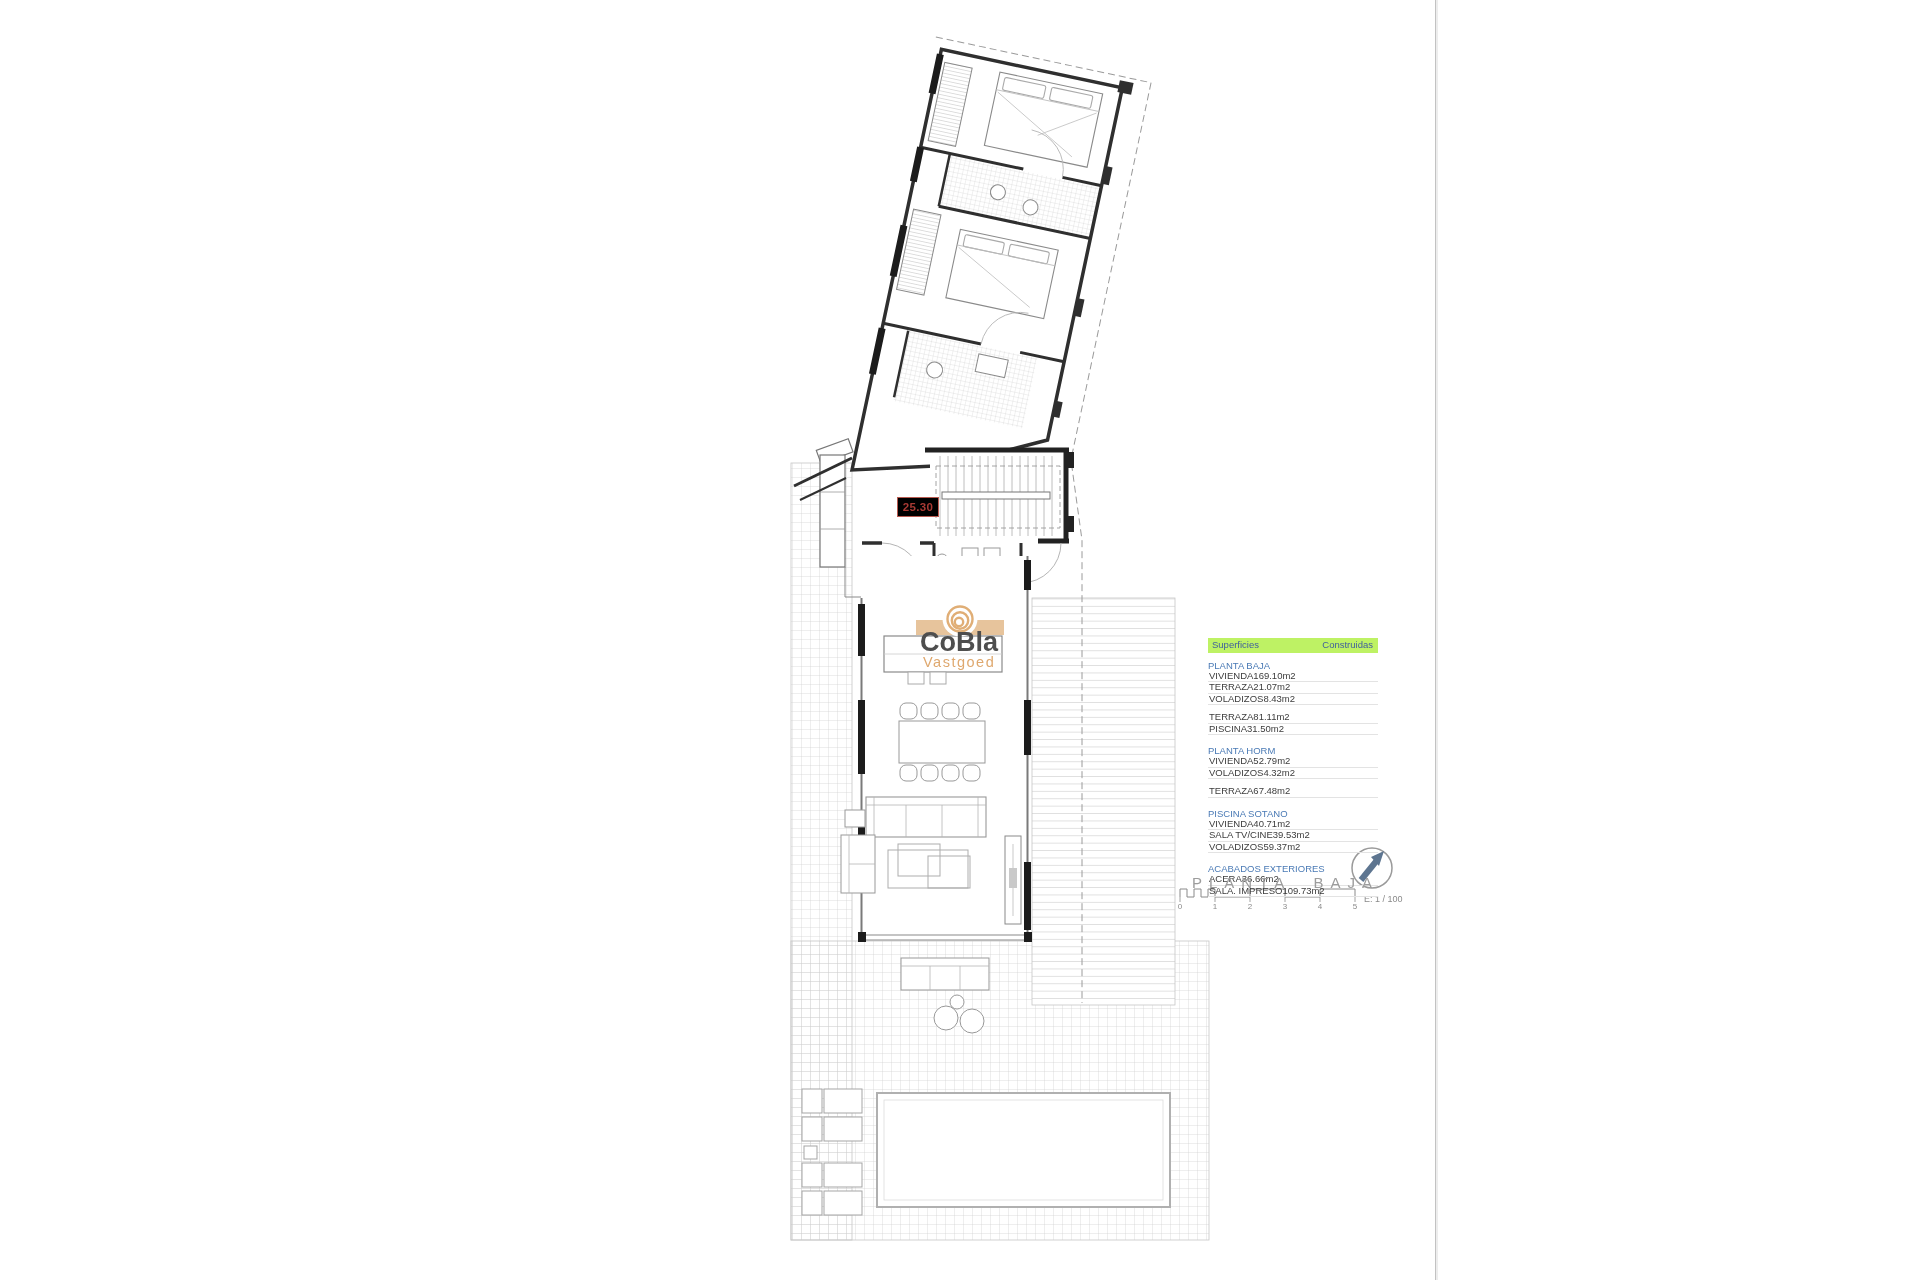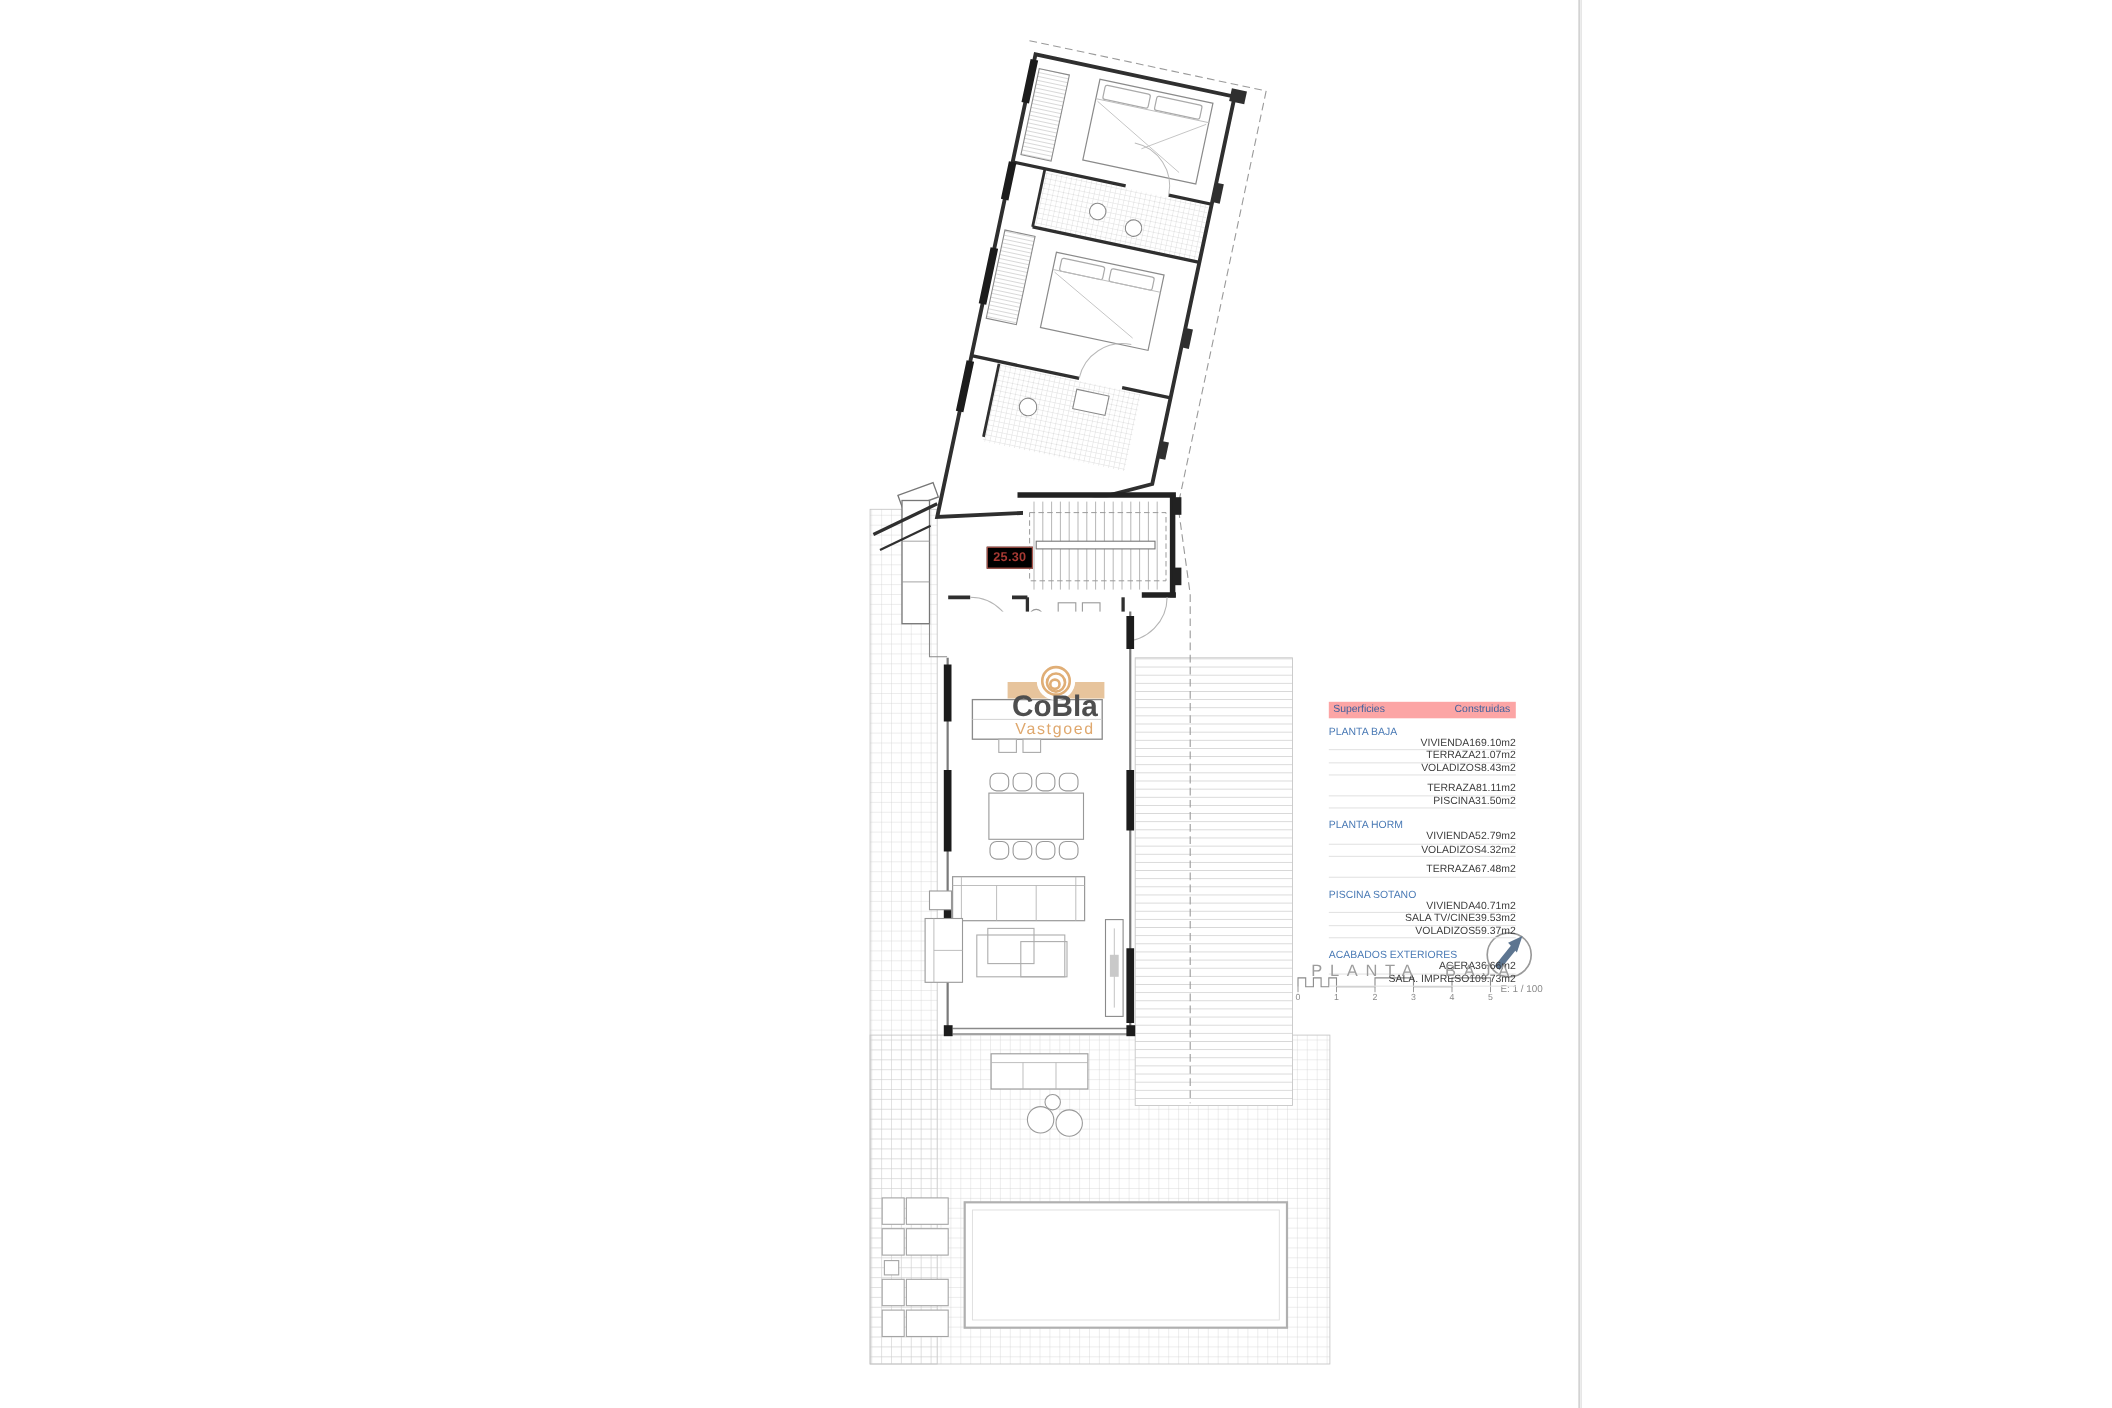--- a/index.html
+++ b/index.html
@@ -9,24 +9,24 @@
             border-right:2px solid #ededed;}
   svg{position:absolute;left:0;top:0;}
   
   .dim-label{position:absolute;left:897px;top:497px;width:40px;height:18px;
              border:1.4px solid #b85a50;background:#000000;color:#a93a34;
              font-size:11.5px;font-weight:bold;display:flex;align-items:center;
              justify-content:center;letter-spacing:.3px;}
   
   .tbl{position:absolute;left:1208px;top:638px;width:170px;color:#3c3c3c;
        font-size:9.5px;line-height:10.5px;}
-  .tbl-head{display:flex;justify-content:space-between;background:#fca5a5;
+  .tbl-head{display:flex;justify-content:space-between;background:#bef264;
             color:#41609c;padding:2px 5px 2px 4px;margin-bottom:7px;}
   .t-section{color:#4a7ab5;margin-top:3px;line-height:11px;}
-  .t-row{display:flex;justify-content:flex-end;line-height:10.5px;
+  .t-row{display:flex;justify-content:flex-start;line-height:10.5px;
          border-bottom:1px solid #e3e3e3;}
   .t-row .lbl{padding-left:1px;}
   .t-row .val{text-align:right;}
   .t-gap{height:7px;}
   
   .plan-title{position:absolute;left:1192px;top:874px;color:#9c9c9c;font-size:15px;
               letter-spacing:7px;word-spacing:12px;white-space:nowrap;}
   
   .logo-box{position:absolute;left:900px;top:598px;width:135px;height:80px;}
 </style>

